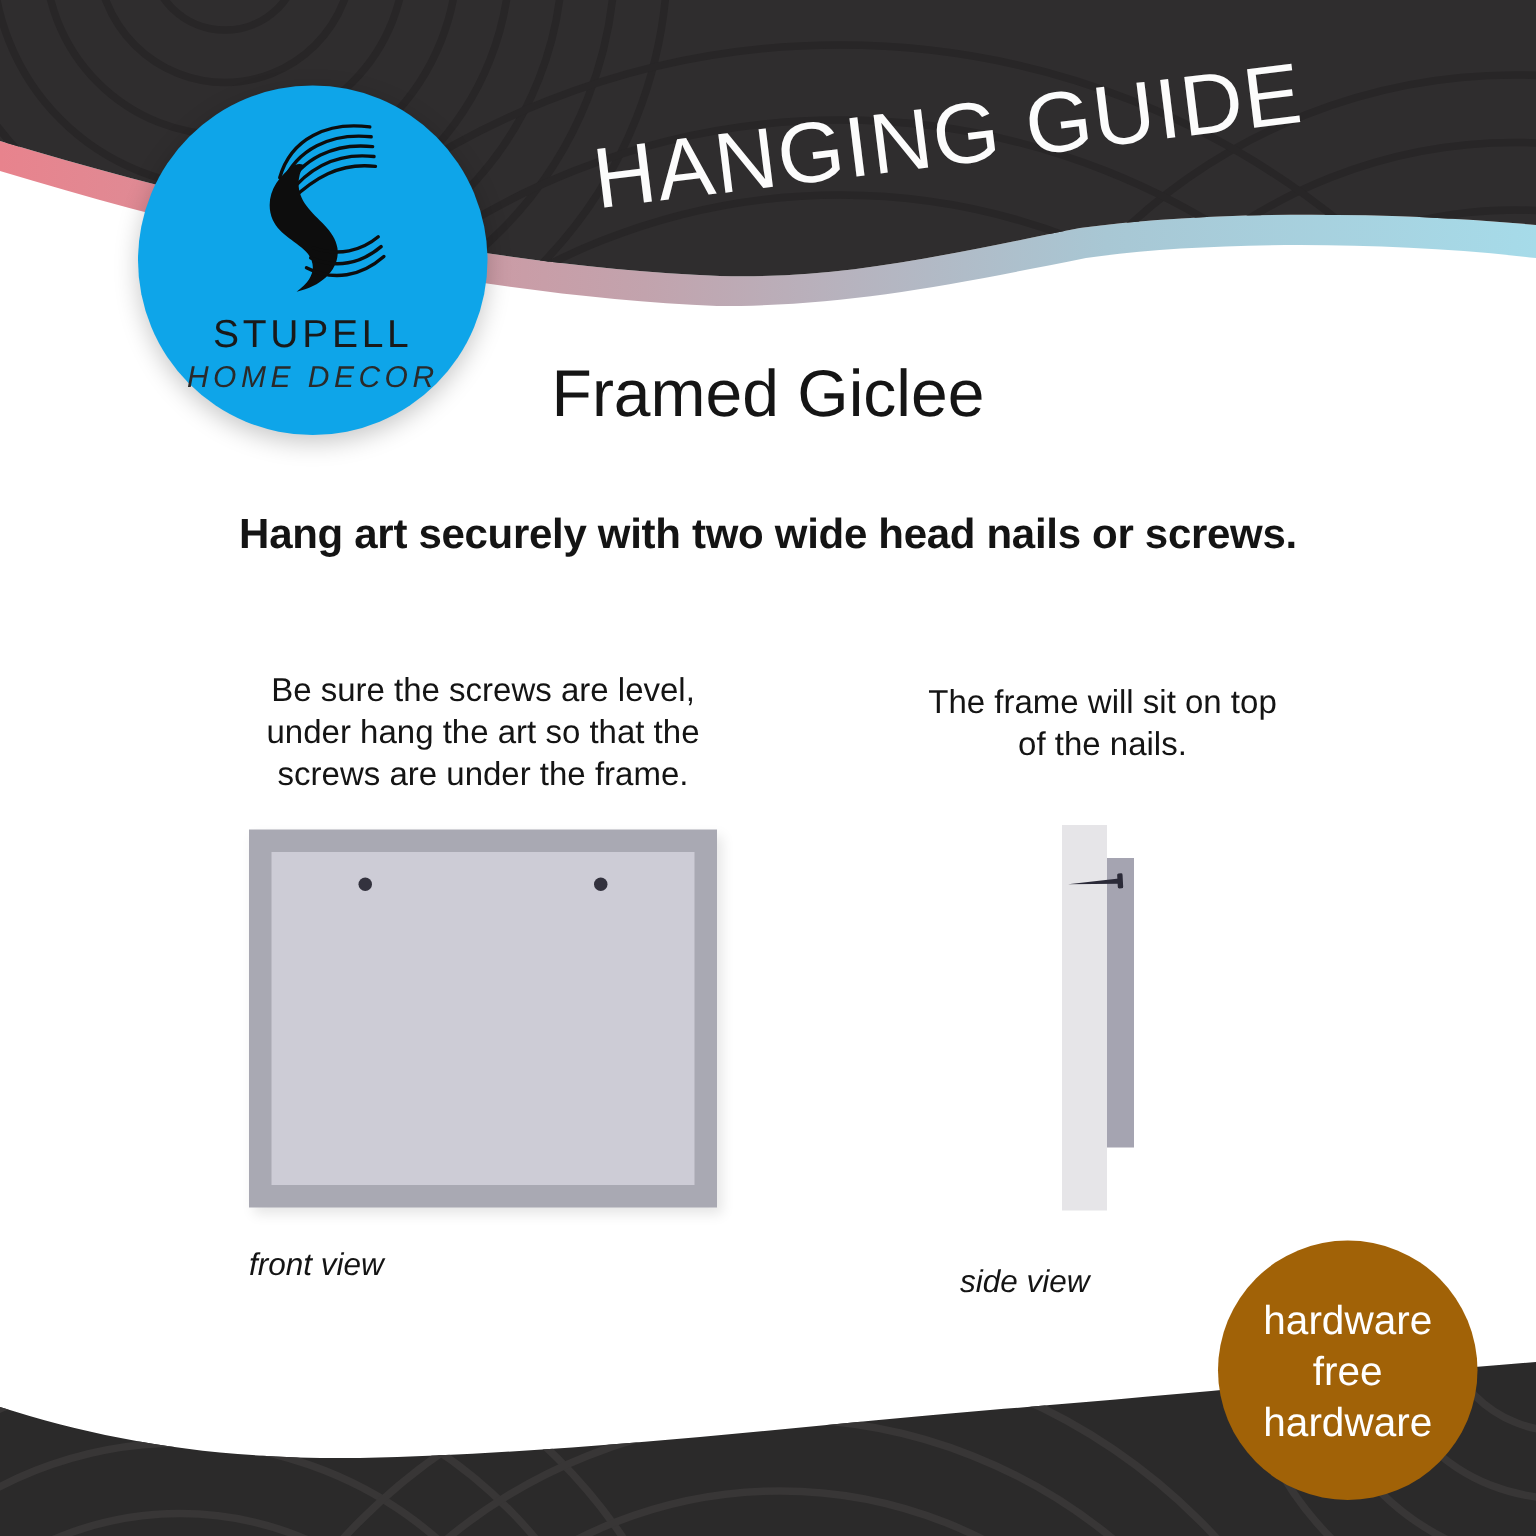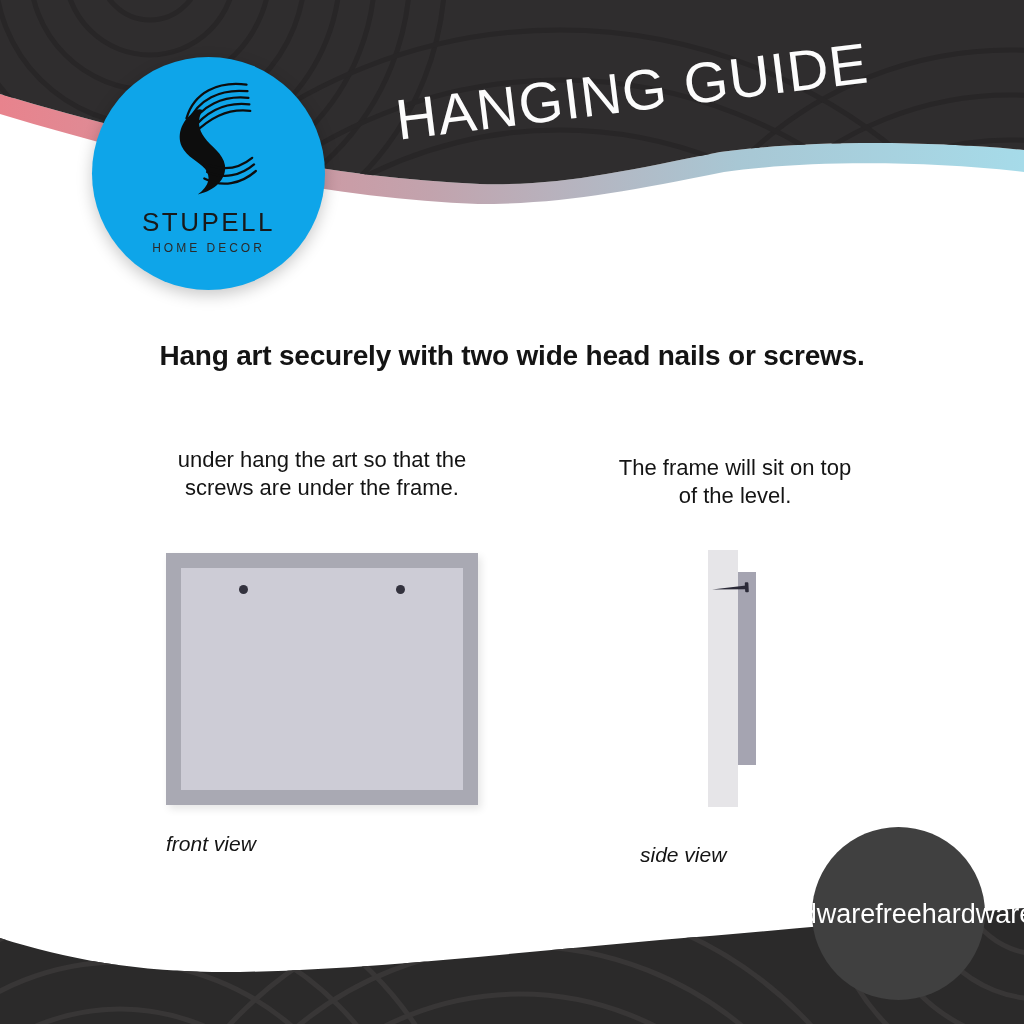--- a/index.html
+++ b/index.html
@@ -19,21 +19,21 @@
   }
 
   
   .logo-circle{
     left:92px;top:57px;width:233px;height:233px;border-radius:50%;
     background:#0ea5e9;z-index:3;box-shadow:0 5px 16px rgba(0,0,0,0.22);
     display:flex;flex-direction:column;align-items:center;
   }
   .logo-swoosh{margin-top:22px;width:118px;height:122px;}
   .logo-brand{margin-top:6px;font-size:26px;font-weight:500;letter-spacing:2.5px;color:#191919;}
-  .logo-tagline{margin-top:3px;font-size:12px;font-weight:400;letter-spacing:3px;color:#2a2a2a;}
+  .logo-tagline{margin-top:3px;font-size:20px;font-weight:400;letter-spacing:3px;color:#2a2a2a;font-style:italic;}
 
   
   .subtitle{left:0;top:238px;width:1024px;text-align:center;font-size:44px;font-weight:400;color:#151515;z-index:2;}
   .instruction{left:0;top:340px;width:1024px;text-align:center;font-size:28px;font-weight:600;letter-spacing:-0.2px;color:#141414;z-index:2;}
 
   
   .note{font-size:22px;font-weight:500;line-height:28px;text-align:center;color:#141414;z-index:2;}
   .front-note{left:112px;top:446px;width:420px;}
   .side-note{left:580px;top:454px;width:310px;}
 
@@ -52,21 +52,21 @@
   
   .side-front-bar{left:708px;top:550px;width:30px;height:257px;background:#e6e5e8;z-index:2;}
   .side-back-bar{left:738px;top:572px;width:18px;height:193px;background:#a5a4b1;z-index:2;}
   .nail{left:712px;top:582px;width:42px;height:12px;z-index:4;transform:rotate(-3deg);}
   .side-caption{left:640px;top:843px;width:190px;}
 
   
   .bottom-band{left:0;top:894px;width:1024px;height:130px;z-index:1;}
   .badge-circle{
     left:812px;top:827px;width:173px;height:173px;border-radius:50%;
-    background:#404040;z-index:5;display:flex;flex-direction:row;
+    background:#a16207;z-index:5;display:flex;flex-direction:column;
     align-items:center;justify-content:center;text-align:left;
   }
   .badge-line{font-size:27px;line-height:34px;font-weight:500;color:#ffffff;}
 </style>
 </head>
 <body>
 
 <div class="poster">
 
   <svg class="abs top-band" width="1024" height="230" viewBox="0 0 1024 230" aria-hidden="true">
@@ -123,31 +123,33 @@
       <g fill="none" stroke="#0d0d0d" stroke-width="2.4" stroke-linecap="round">
         <path d="M60,92 C78,98 94,94 106,84"></path>
         <path d="M58,99 C76,107 94,103 108,91"></path>
         <path d="M55,106 C74,116 94,112 110,98"></path>
       </g>
     </svg>
     <div class="logo-brand">STUPELL</div>
     <div class="logo-tagline">HOME DECOR</div>
   </div>
 
+  <div class="abs subtitle">Framed Giclee</div>
 
   <div class="abs instruction">Hang art securely with two wide head nails or screws.</div>
 
   <div class="abs note front-note">
+    <span style="display:block">Be sure the screws are level,</span>
     <span style="display:block">under hang the art so that the</span>
     <span style="display:block">screws are under the frame.</span>
   </div>
 
   <div class="abs note side-note">
     <span style="display:block">The frame will sit on top</span>
-    <span style="display:block">of the level.</span>
+    <span style="display:block">of the nails.</span>
   </div>
 
   <div class="abs frame-front">
     <div class="frame-panel"></div>
     <div class="screw-dot screw-left"></div>
     <div class="screw-dot screw-right"></div>
   </div>
   <div class="abs caption front-caption">front view</div>
 
   <div class="abs side-front-bar"></div>

